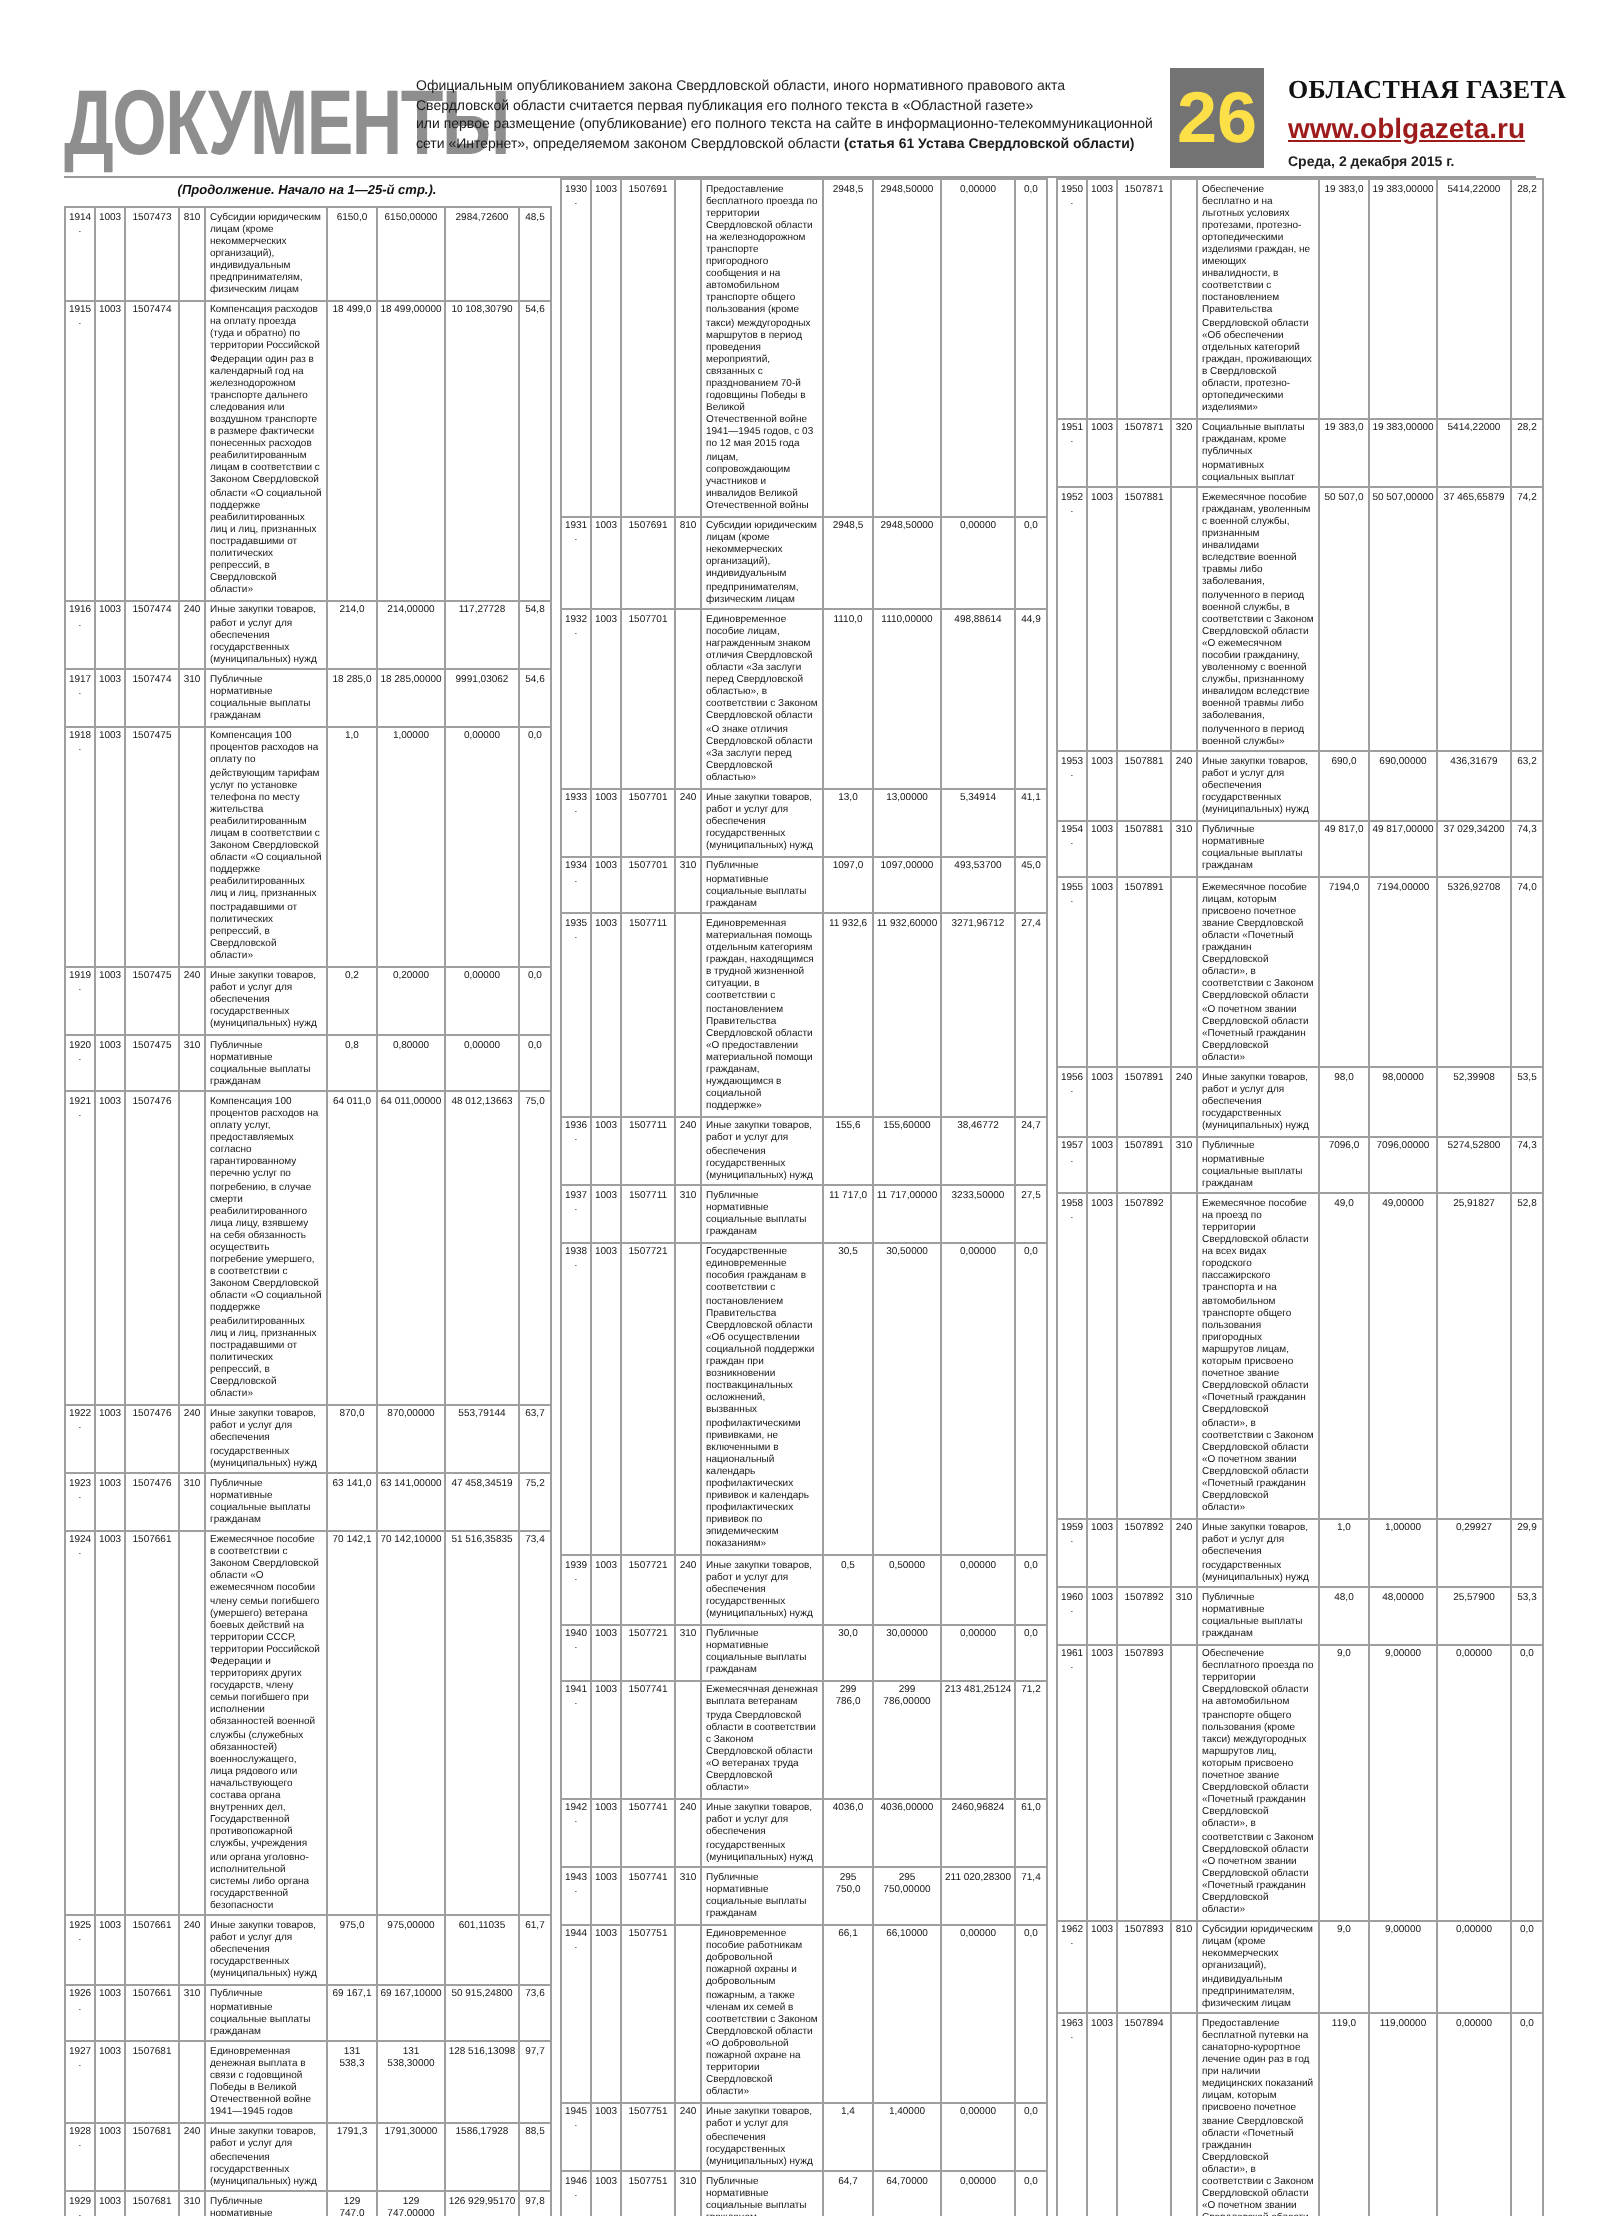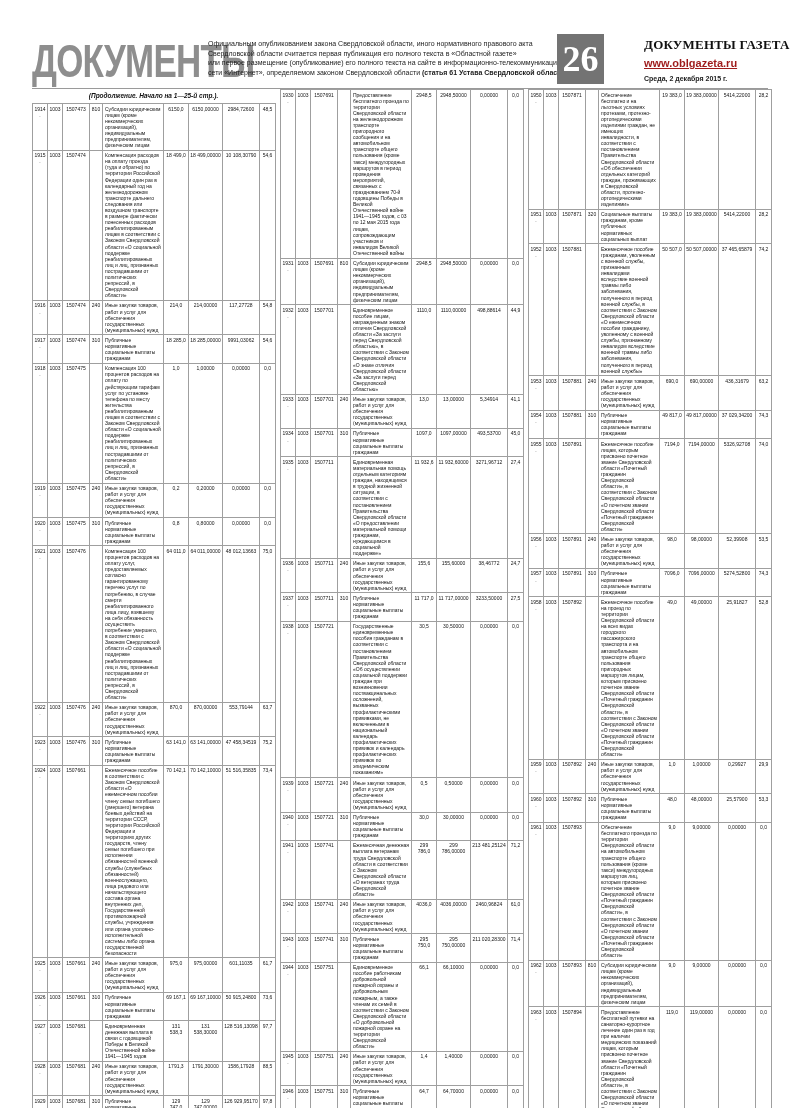--- a/index.html
+++ b/index.html
@@ -6,25 +6,25 @@
   html,body { background:#e9e9e9; }
   body { width:800px; font-family:"Liberation Sans",sans-serif; }
   .page { position:relative; width:800px; height:1108px; background:#ffffff; overflow:hidden; color:#111;padding-left:28px; }
 
   
   .masthead { position:absolute; left:32px; top:34px; width:736px; height:54px; }
   .doc-title { position:absolute; left:0; top:0; font-size:46px; font-weight:bold; color:#8e8e8e;
                letter-spacing:-1px; transform:scaleX(0.76); transform-origin:left top; white-space:nowrap; }
   .legal { position:absolute; left:176px; top:5px; width:372px; font-size:7px; line-height:9.7px; color:#1c1c1c; }
   .legal b { font-weight:bold; }
-  .pagenum { position:absolute; left:525px; top:0px; width:47px; height:50px; background:#737373; color:#ffffff;
-             font-size:36px; font-weight:bold; text-align:center; line-height:50px; font-family:Liberation Serif, serif; }
+  .pagenum { position:absolute; left:553px; top:0px; width:47px; height:50px; background:#737373; color:#fde047;
+             font-size:36px; font-weight:bold; text-align:center; line-height:50px; font-family:Liberation Sans, sans-serif; }
   .brand { position:absolute; left:612px; top:3px; width:126px; }
   .brand-name { font-family:"Liberation Serif",serif; font-weight:bold; font-size:13px; letter-spacing:0.2px; white-space:nowrap; }
-  .brand-site { display:inline-block; color:#9e1b1b; font-size:11px; font-weight:bold; text-decoration:underline; margin-top:3px; cursor:pointer; }
+  .brand-site { display:inline-block; color:#9e1b1b; font-size:14px; font-weight:bold; text-decoration:underline; margin-top:3px; cursor:pointer; }
   .brand-date { font-size:7px; font-weight:bold; margin-top:4px; color:#222; }
   .head-rule { position:absolute; left:32px; top:88px; width:736px; border-top:1px solid #9a9a9a; }
 
   
   .cols { position:absolute; left:32px; top:89px; width:740px; display:flex; gap:5px; align-items:flex-start; }
   .col { width:243px; flex:0 0 auto; }
   .cont-note { font-size:6.5px; font-weight:bold; font-style:italic; text-align:center; padding:3px 0 4px 0; color:#111; }
 
   table.budget { width:100%; border-collapse:collapse; table-layout:fixed; }
   table.budget td { border:0.5px solid #9f9f9f; vertical-align:top; font-size:5px; line-height:6.1px;
@@ -41,21 +41,21 @@
   <header class="masthead">
     <div class="doc-title">ДОКУМЕНТЫ</div>
     <div class="legal">
       <span>Официальным опубликованием закона Свердловской области, иного нормативного правового акта</span><br>
       <span>Свердловской области считается первая публикация его полного текста в «Областной газете»</span><br>
       <span>или первое размещение (опубликование) его полного текста на сайте в информационно-телекоммуникационной</span><br>
       <span>сети «Интернет», определяемом законом Свердловской области </span><b>(статья 61 Устава Свердловской области)</b>
     </div>
     <div class="pagenum">26</div>
     <div class="brand">
-      <div class="brand-name">ДОКУМЕНТЫ ГАЗЕТА</div>
+      <div class="brand-name">ОБЛАСТНАЯ ГАЗЕТА</div>
       <a class="brand-site">www.oblgazeta.ru</a>
       <div class="brand-date">Среда, 2 декабря 2015 г.</div>
     </div>
   </header>
   <div class="head-rule"></div>
 
   <main class="cols">
     <section class="col">
       <div class="cont-note">(Продолжение. Начало на 1—25-й стр.).</div>
       <table class="budget">

